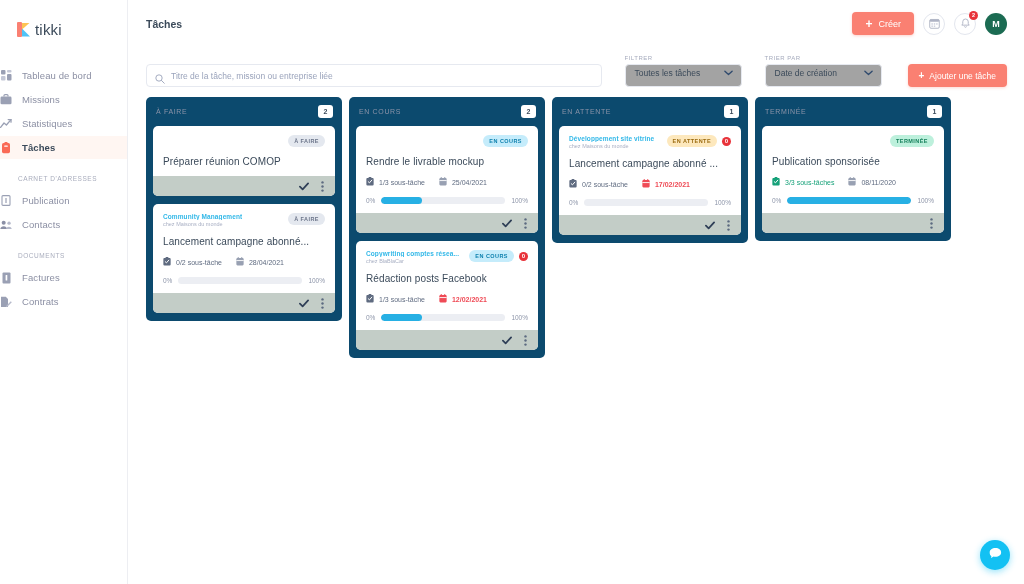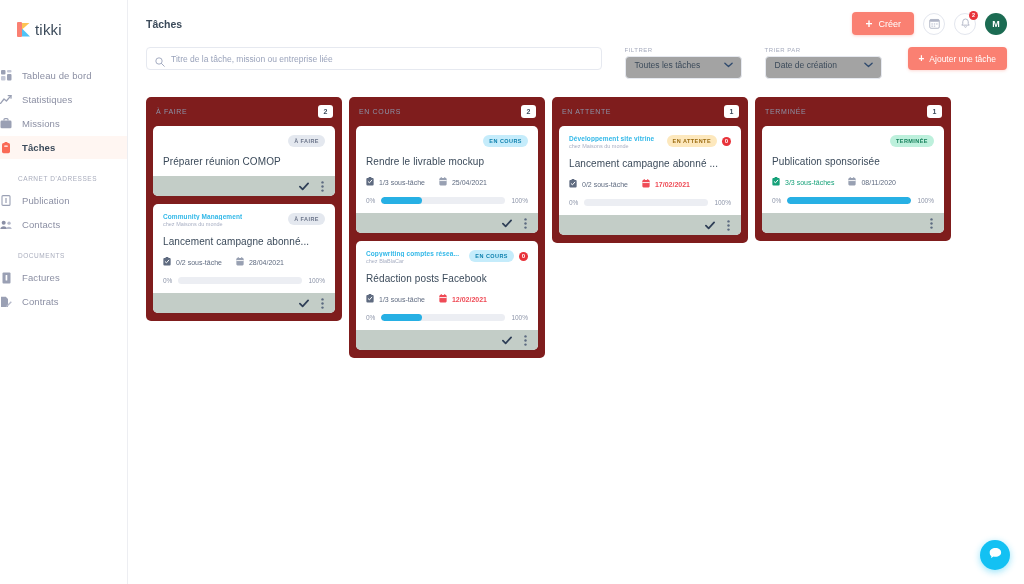--- a/index.html
+++ b/index.html
@@ -72,21 +72,21 @@
     font-size:5.5px; width:9px; height:9px; border-radius:50%;
     display:flex; align-items:center; justify-content:center; font-weight:700;
   }
   .avatar {
     width:22px; height:22px; border-radius:50%; background:#1b6b52; color:#fff;
     display:flex; align-items:center; justify-content:center;
     font-size:9px; font-weight:700; cursor:pointer;
   }
 
   
-  .filterbar { display:flex; align-items:flex-start; padding: 0 17px 0 18px; gap: 23px; height: 40px; }
+  .filterbar { display:flex; align-items:flex-end; padding: 0 17px 0 18px; gap: 23px; height: 40px; }
   .search-wrap { flex: 1; position: relative; max-width: 472px; }
   .search-input {
     width: 100%; height: 23px; border: 1px solid #e6e9f0; border-radius: 4px;
     background:#fff; font-size: 8.5px; font-family: inherit; color:#3b4a5a;
     padding-left: 24px; outline:none;
   }
   .search-input::placeholder { color:#9aa3bb; }
   .search-ico { position:absolute; left: 9px; top: 6px; }
   .field-group { display:flex; flex-direction: column; gap: 3px; }
   .field-label { font-size: 6px; color:#a6abbd; letter-spacing:.5px; text-transform: uppercase; }
@@ -98,21 +98,21 @@
   .btn-add {
     background:#fa8072; color:#fff; border:none; border-radius:4px; height:23px;
     padding: 0 11px; font-size: 8.5px; font-family: inherit; cursor:pointer;
     display:flex; align-items:center; gap:5px; margin-left: 3px;
     box-shadow: 0 1px 3px rgba(250,128,114,.3);
   }
   .btn-add .plus { font-size: 10px; font-weight:700; line-height:1; }
 
   
   .board { display:flex; gap: 7px; padding: 10px 0 0 18px; align-items: flex-start; }
-  .column { width: 196px; background:#7f1d1d; border-radius: 5px; padding: 7px 7px 8px 7px; }
+  .column { width: 196px; background:#0c4a6e; border-radius: 5px; padding: 7px 7px 8px 7px; }
   .col-head { display:flex; align-items:center; justify-content:space-between; padding: 1px 2px 8px 3px; }
   .col-title { font-size: 7px; color:#8b93a8; letter-spacing:.65px; text-transform: uppercase; }
   .col-count {
     background:#fff; border-radius:3px; min-width:15px; height:13px; padding:0 4px;
     display:flex; align-items:center; justify-content:center;
     font-size:7px; font-weight:700; color:#3b4a5a;
   }
 
   .card {
     background:#fff; border-radius:5px; margin-bottom: 8px; overflow:hidden;
@@ -186,34 +186,34 @@
               <rect x="6" y="0" width="4.5" height="2.6" rx="1" fill="#c3c7d6"></rect>
               <rect x="6" y="4" width="4.5" height="6.5" rx="1" fill="#9aa0b4"></rect>
               <rect x="0" y="6" width="4.5" height="4.5" rx="1" fill="#c3c7d6"></rect>
             </svg>
         </span>
         <span class="lbl">Tableau de bord</span>
       </div>
       <div class="nav-item">
         <span class="nav-ico">
           <svg width="12" height="11" viewBox="0 0 12 11">
+              <rect x="0.5" y="2.6" width="11" height="7.6" rx="1.3" fill="#9aa0b4"></rect>
+              <path d="M4 2.6 V1.6 a1 1 0 0 1 1-1 h2 a1 1 0 0 1 1 1 v1" stroke="#9aa0b4" stroke-width="1.2" fill="none"></path>
+            </svg>
+        </span>
+        <span class="lbl">Missions</span>
+      </div>
+      <div class="nav-item">
+        <span class="nav-ico">
+          <svg width="12" height="11" viewBox="0 0 12 11">
               <path d="M0.6 9.4 L4 5 L6.4 7 L11 1.6" stroke="#9aa0b4" stroke-width="1.3" fill="none" stroke-linecap="round" stroke-linejoin="round"></path>
               <path d="M8.2 1.6 H11 V4.2" stroke="#9aa0b4" stroke-width="1.3" fill="none" stroke-linecap="round" stroke-linejoin="round"></path>
             </svg>
         </span>
         <span class="lbl">Statistiques</span>
-      </div>
-      <div class="nav-item">
-        <span class="nav-ico">
-          <svg width="12" height="11" viewBox="0 0 12 11">
-              <rect x="0.5" y="2.6" width="11" height="7.6" rx="1.3" fill="#9aa0b4"></rect>
-              <path d="M4 2.6 V1.6 a1 1 0 0 1 1-1 h2 a1 1 0 0 1 1 1 v1" stroke="#9aa0b4" stroke-width="1.2" fill="none"></path>
-            </svg>
-        </span>
-        <span class="lbl">Missions</span>
       </div>
       <div class="nav-item active">
         <span class="nav-ico">
           <svg width="10" height="12" viewBox="0 0 10 12">
               <rect x="1" y="1" width="8" height="10.2" rx="1.6" fill="#fa6a56"></rect>
               <rect x="3.3" y="0" width="3.4" height="2.2" rx="1" fill="#fa6a56"></rect>
               <rect x="3.2" y="3.6" width="3.6" height="1.1" rx=".5" fill="#ffffff"></rect>
             </svg>
         </span>
         <span class="lbl">Tâches</span>

